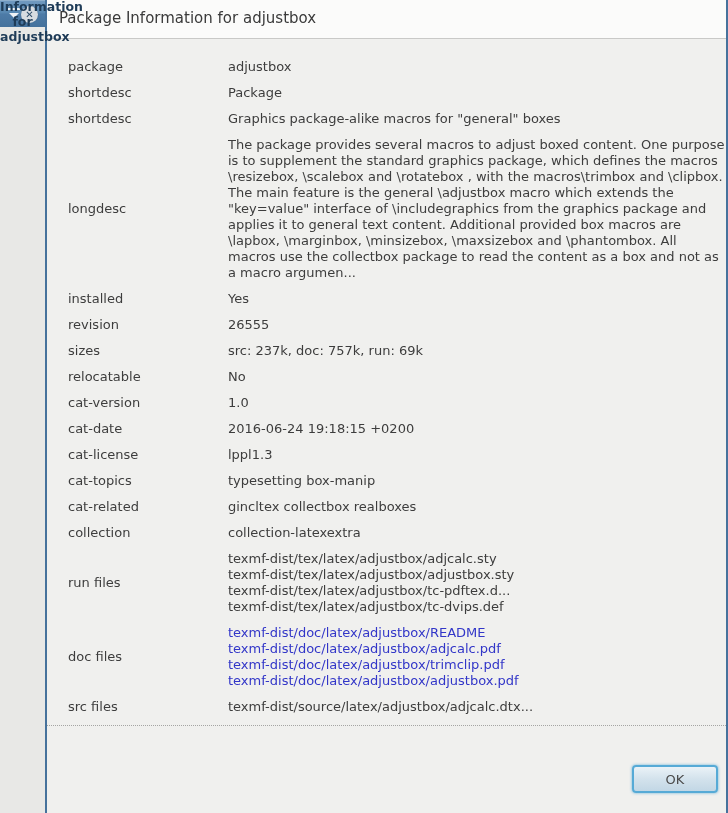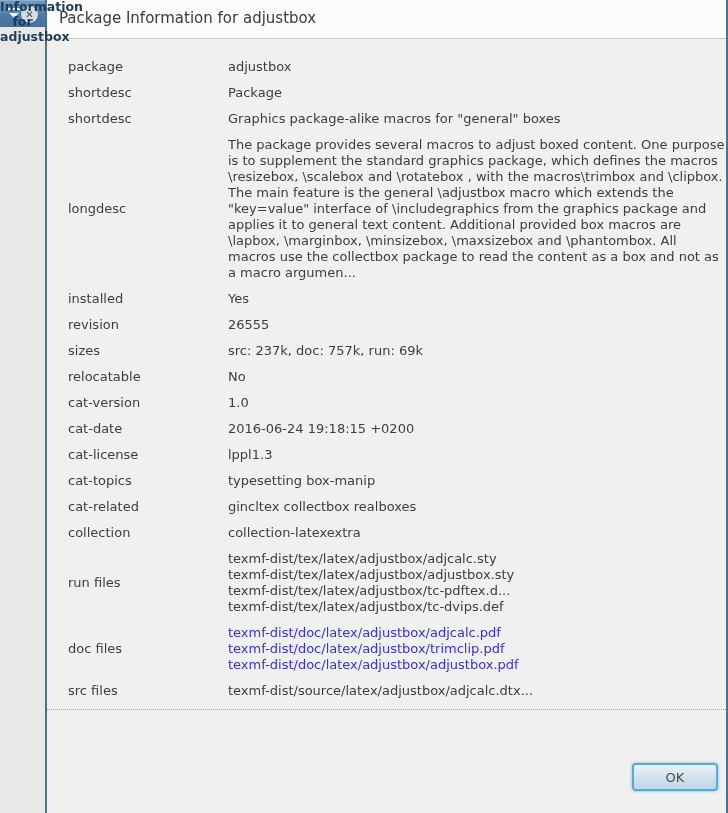--- a/index.html
+++ b/index.html
@@ -49,21 +49,21 @@
   }
   .bottom-edge { height: 4px; flex: none; background: linear-gradient(to bottom, #41709d, #1e3f60); }
 
   .header {
     flex: none; height: 39px;
     background: #fbfbfa;
     border-bottom: 1px solid #c9c9c7;
     padding: 9px 12px 0 12px;
     font-size: 15px; color: #3a3a3a;
   }
-  .content { flex: 1; display: flex; flex-direction: column; overflow: hidden; }
+  .content { flex: 1; display: flex; flex-direction: column; overflow: hidden; gap: 7px; }
   .rows { padding-top: 20px; border-bottom: 1px dotted #a5a5a3; }
   .row { display: flex; align-items: center; margin-bottom: 10px; }
   .row .label {
     flex: none; width: 181px; padding-left: 21px;
     font-size: 13px; color: #3d3d3d; line-height: 16px;
     align-self: center;
   }
   .row .value {
     width: 524px;
     font-size: 13px; color: #3d3d3d; line-height: 16px;
@@ -71,21 +71,21 @@
   .value .link { color: #3236c8; cursor: pointer; }
   .footer { flex: 1; position: relative; }
   .ok-button {
     position: absolute; right: 8px; top: 32px;
     width: 86px; height: 28px;
     border: 2px solid #56aad6; border-radius: 4px;
     background: linear-gradient(to bottom, #eaf2f7 0%, #d3e2ec 50%, #c2d7e5 100%);
     box-shadow: 0 0 3px rgba(86, 170, 214, 0.9);
     font-family: "DejaVu Sans", "Liberation Sans", sans-serif;
     font-size: 13px; color: #4a4a4a;
-    display: flex; align-items: center; justify-content: center; margin-top: 21px;
+    display: flex; align-items: center; justify-content: center;
   }
 </style>
 </head>
 <body>
 
 <div class="window">
 
   <div class="titlebar">
     <div class="menu-icon">
       <div class="bar"></div>
@@ -178,20 +178,21 @@
             <div>texmf-dist/tex/latex/adjustbox/adjcalc.sty</div>
             <div>texmf-dist/tex/latex/adjustbox/adjustbox.sty</div>
             <div>texmf-dist/tex/latex/adjustbox/tc-pdftex.d...</div>
             <div>texmf-dist/tex/latex/adjustbox/tc-dvips.def</div>
           </div>
         </div>
 
         <div class="row">
           <div class="label">doc files</div>
           <div class="value">
+            <div class="link">texmf-dist/doc/latex/adjustbox/README</div>
             <div class="link">texmf-dist/doc/latex/adjustbox/adjcalc.pdf</div>
             <div class="link">texmf-dist/doc/latex/adjustbox/trimclip.pdf</div>
             <div class="link">texmf-dist/doc/latex/adjustbox/adjustbox.pdf</div>
           </div>
         </div>
 
         <div class="row">
           <div class="label">src files</div>
           <div class="value">texmf-dist/source/latex/adjustbox/adjcalc.dtx...</div>
         </div>

